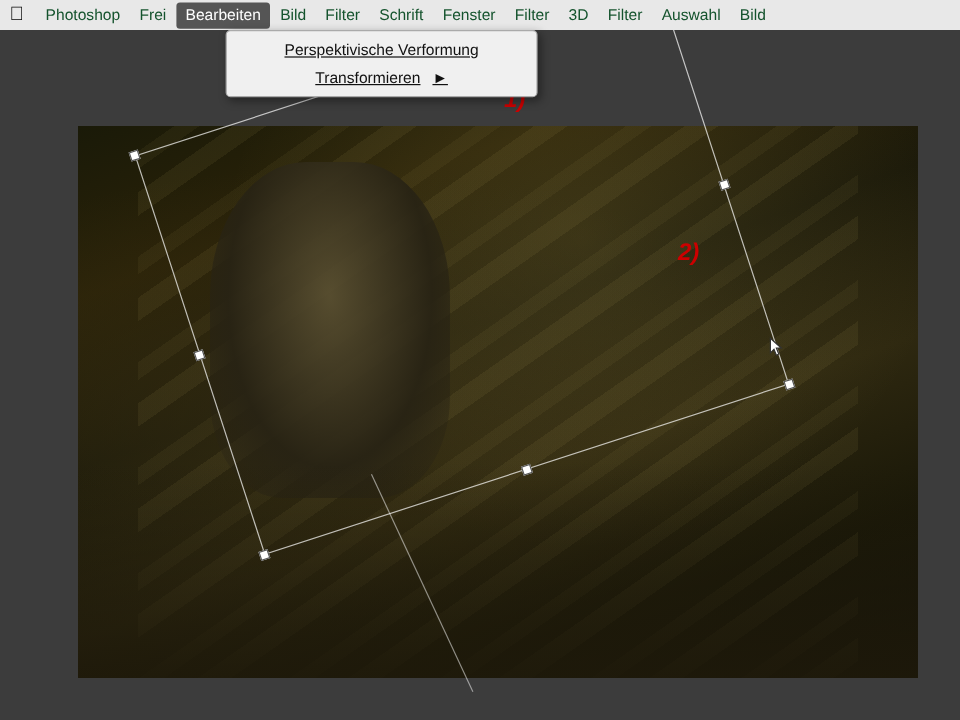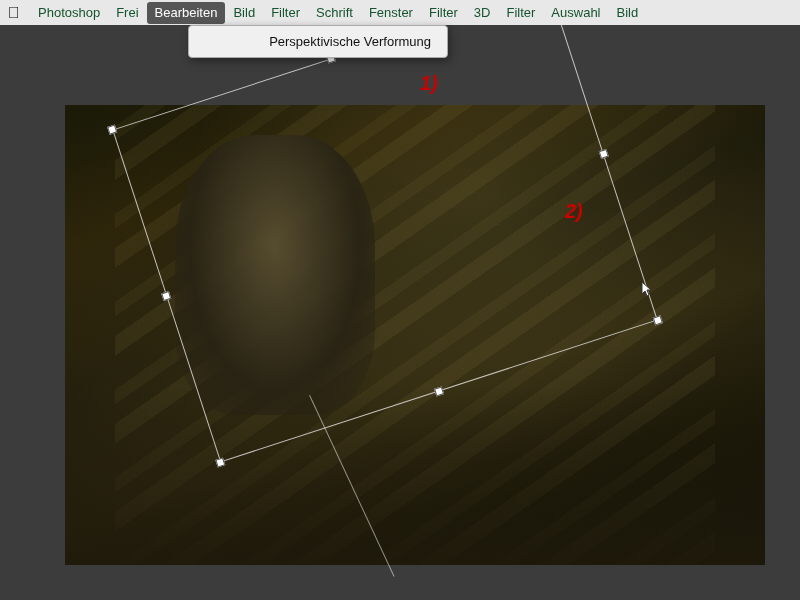--- a/index.html
+++ b/index.html
@@ -56,26 +56,27 @@
       border: 1px solid #aaa;
       border-radius: 4px;
       padding: 4px 0;
       min-width: 260px;
       box-shadow: 2px 3px 8px rgba(0,0,0,0.4);
       z-index: 200;
     }
     .dropdown-item {
       display: flex;
       align-items: center;
-      justify-content: flex-end;
+      justify-content: center;
       padding: 4px 16px;
       color: #111;
       font-size: 13px;
       cursor: pointer;
       white-space: nowrap;
+      text-decoration: underline;
     }
     .dropdown-item:hover, .dropdown-item.highlighted {
       background: #1a5cdb;
       color: #fff;
     }
     .dropdown-item .shortcut {
       margin-left: 30px;
       color: #555;
       font-size: 12px;
     }
@@ -234,20 +235,24 @@
   <span class="menu-item">3D</span>
   <span class="menu-item">Filter</span>
   <span class="menu-item">Auswahl</span>
   <span class="menu-item">Bild</span>
 </div>
 
 <div id="bearbeiten-dropdown">
   <div class="dropdown-item">
     <span>Perspektivische Verformung</span>
   </div>
+  <div class="dropdown-item">
+    <span>Transformieren</span>
+    <span class="arrow">►</span>
+  </div>
 </div>
 
 <div id="canvas-area">
 
   <div id="main-image">
     <div class="scene-bg"></div>
     <div class="light-rays"></div>
     <div class="knight"></div>
     <div class="ground"></div>
   </div>

